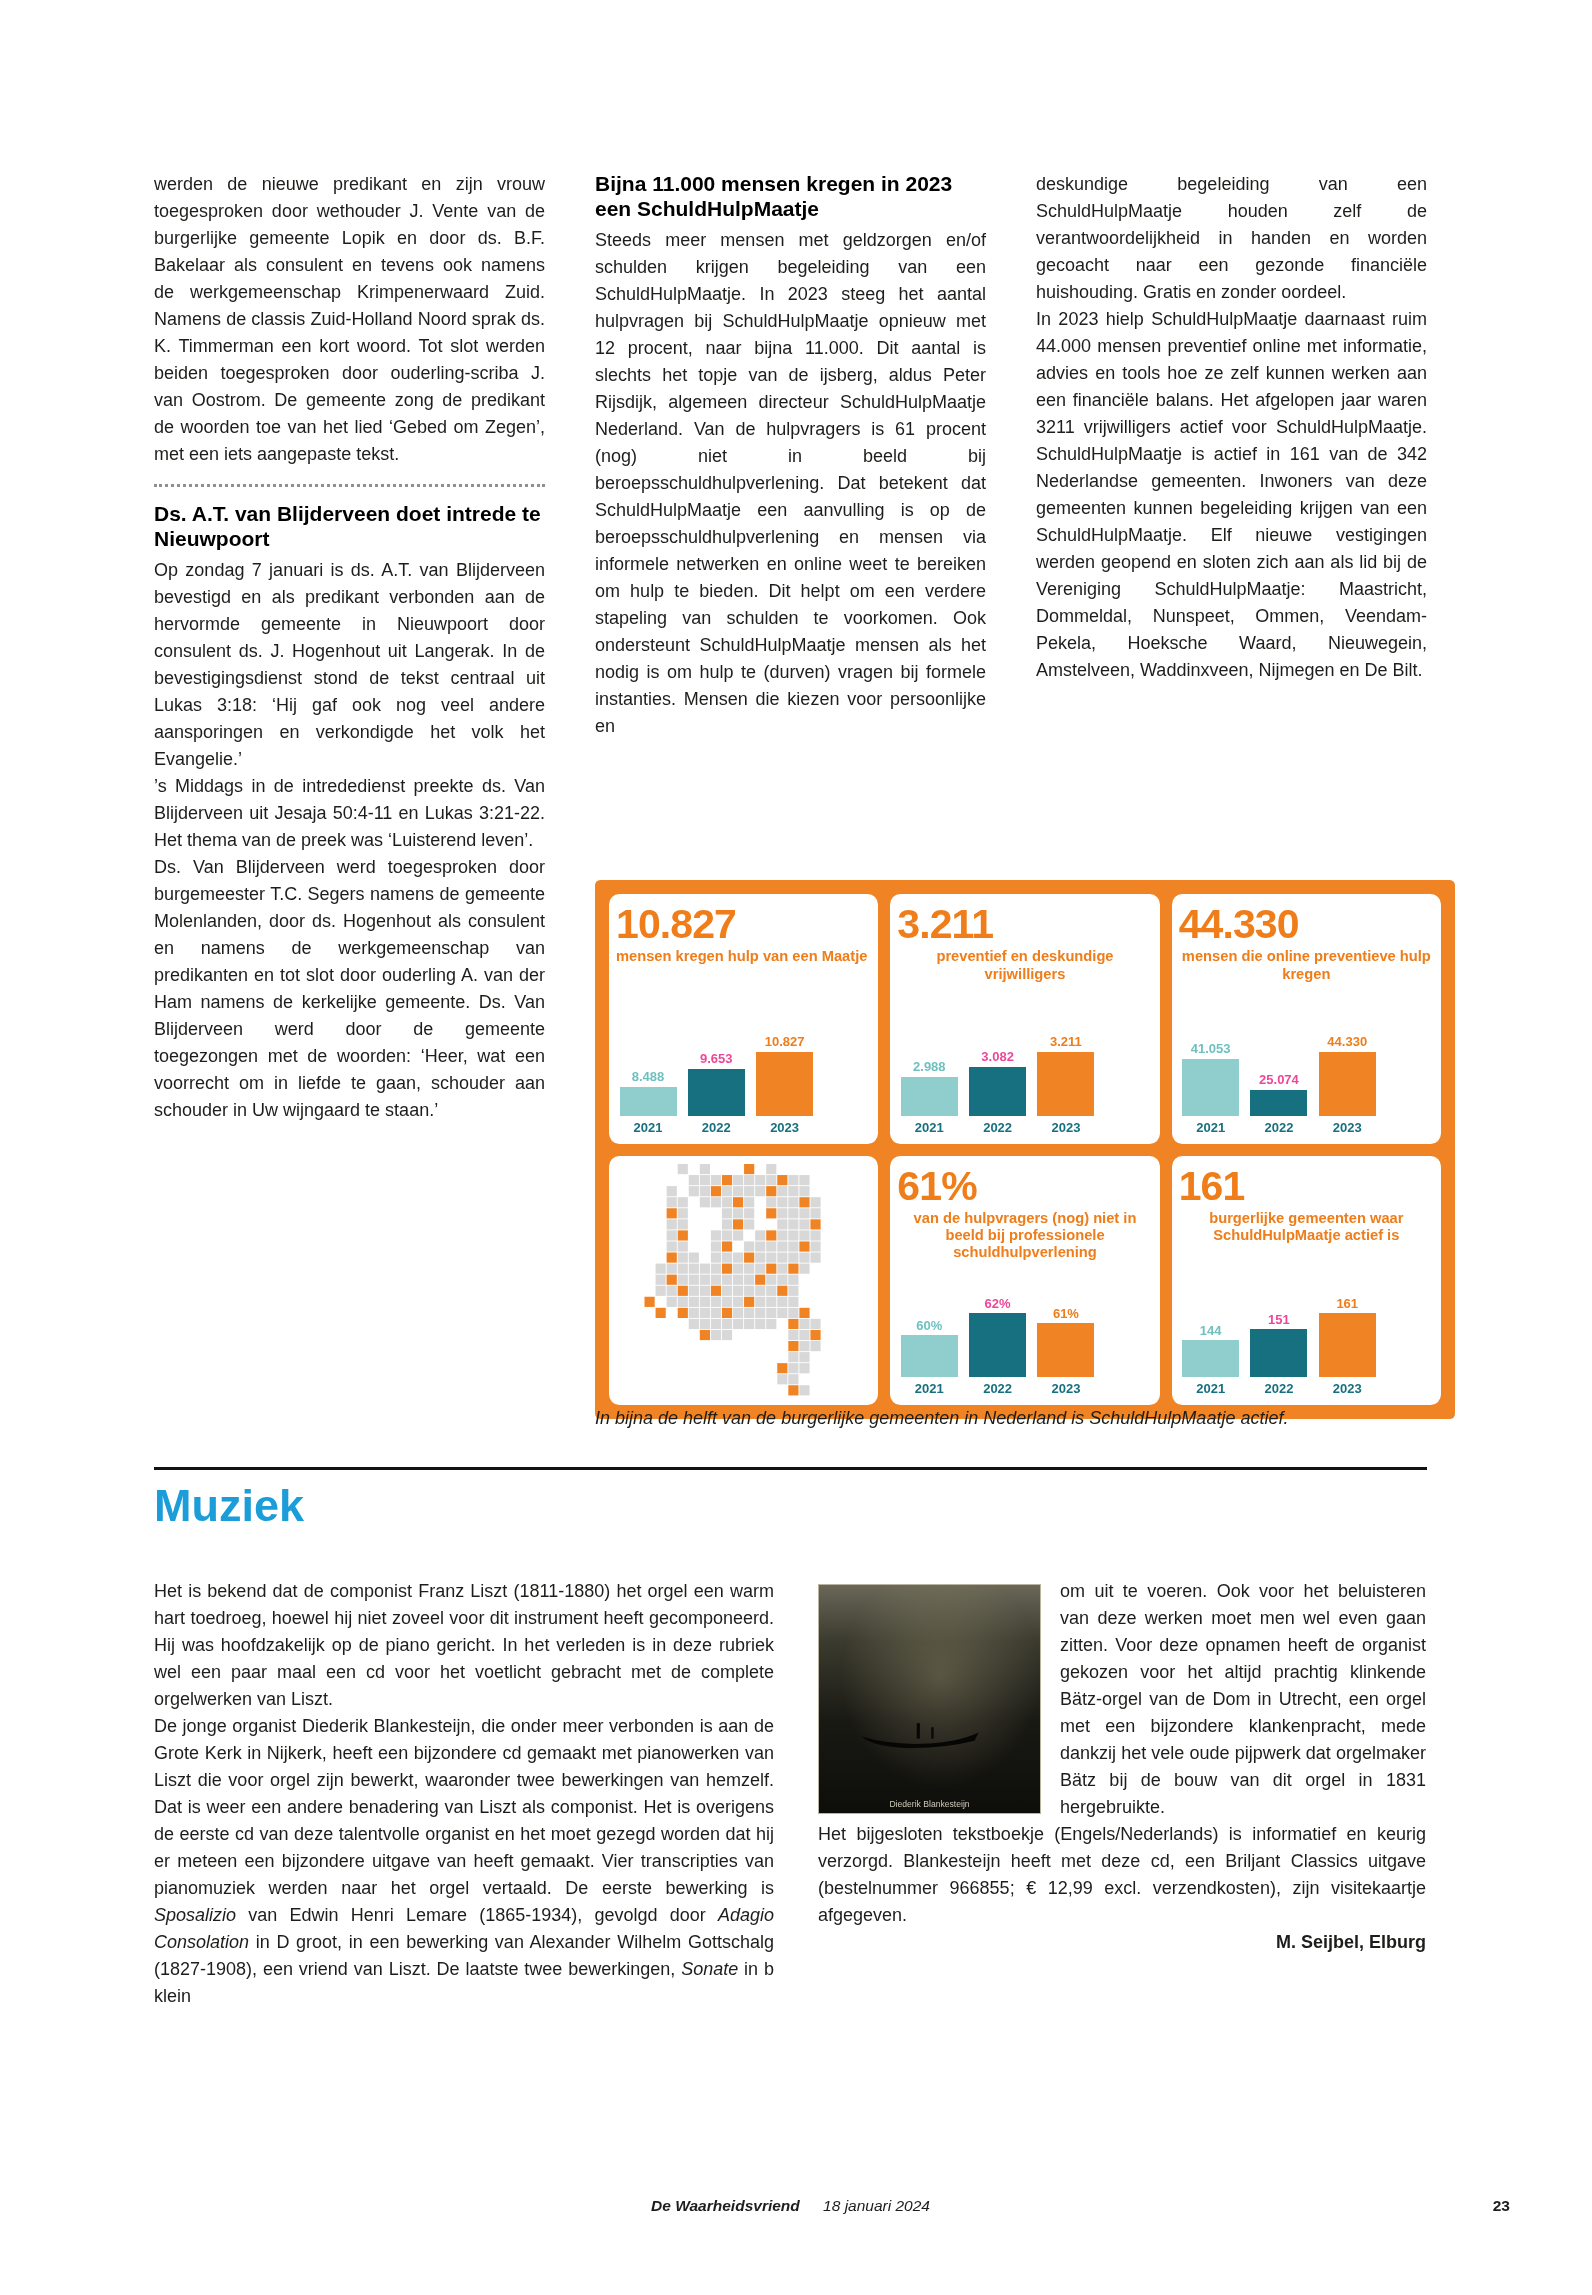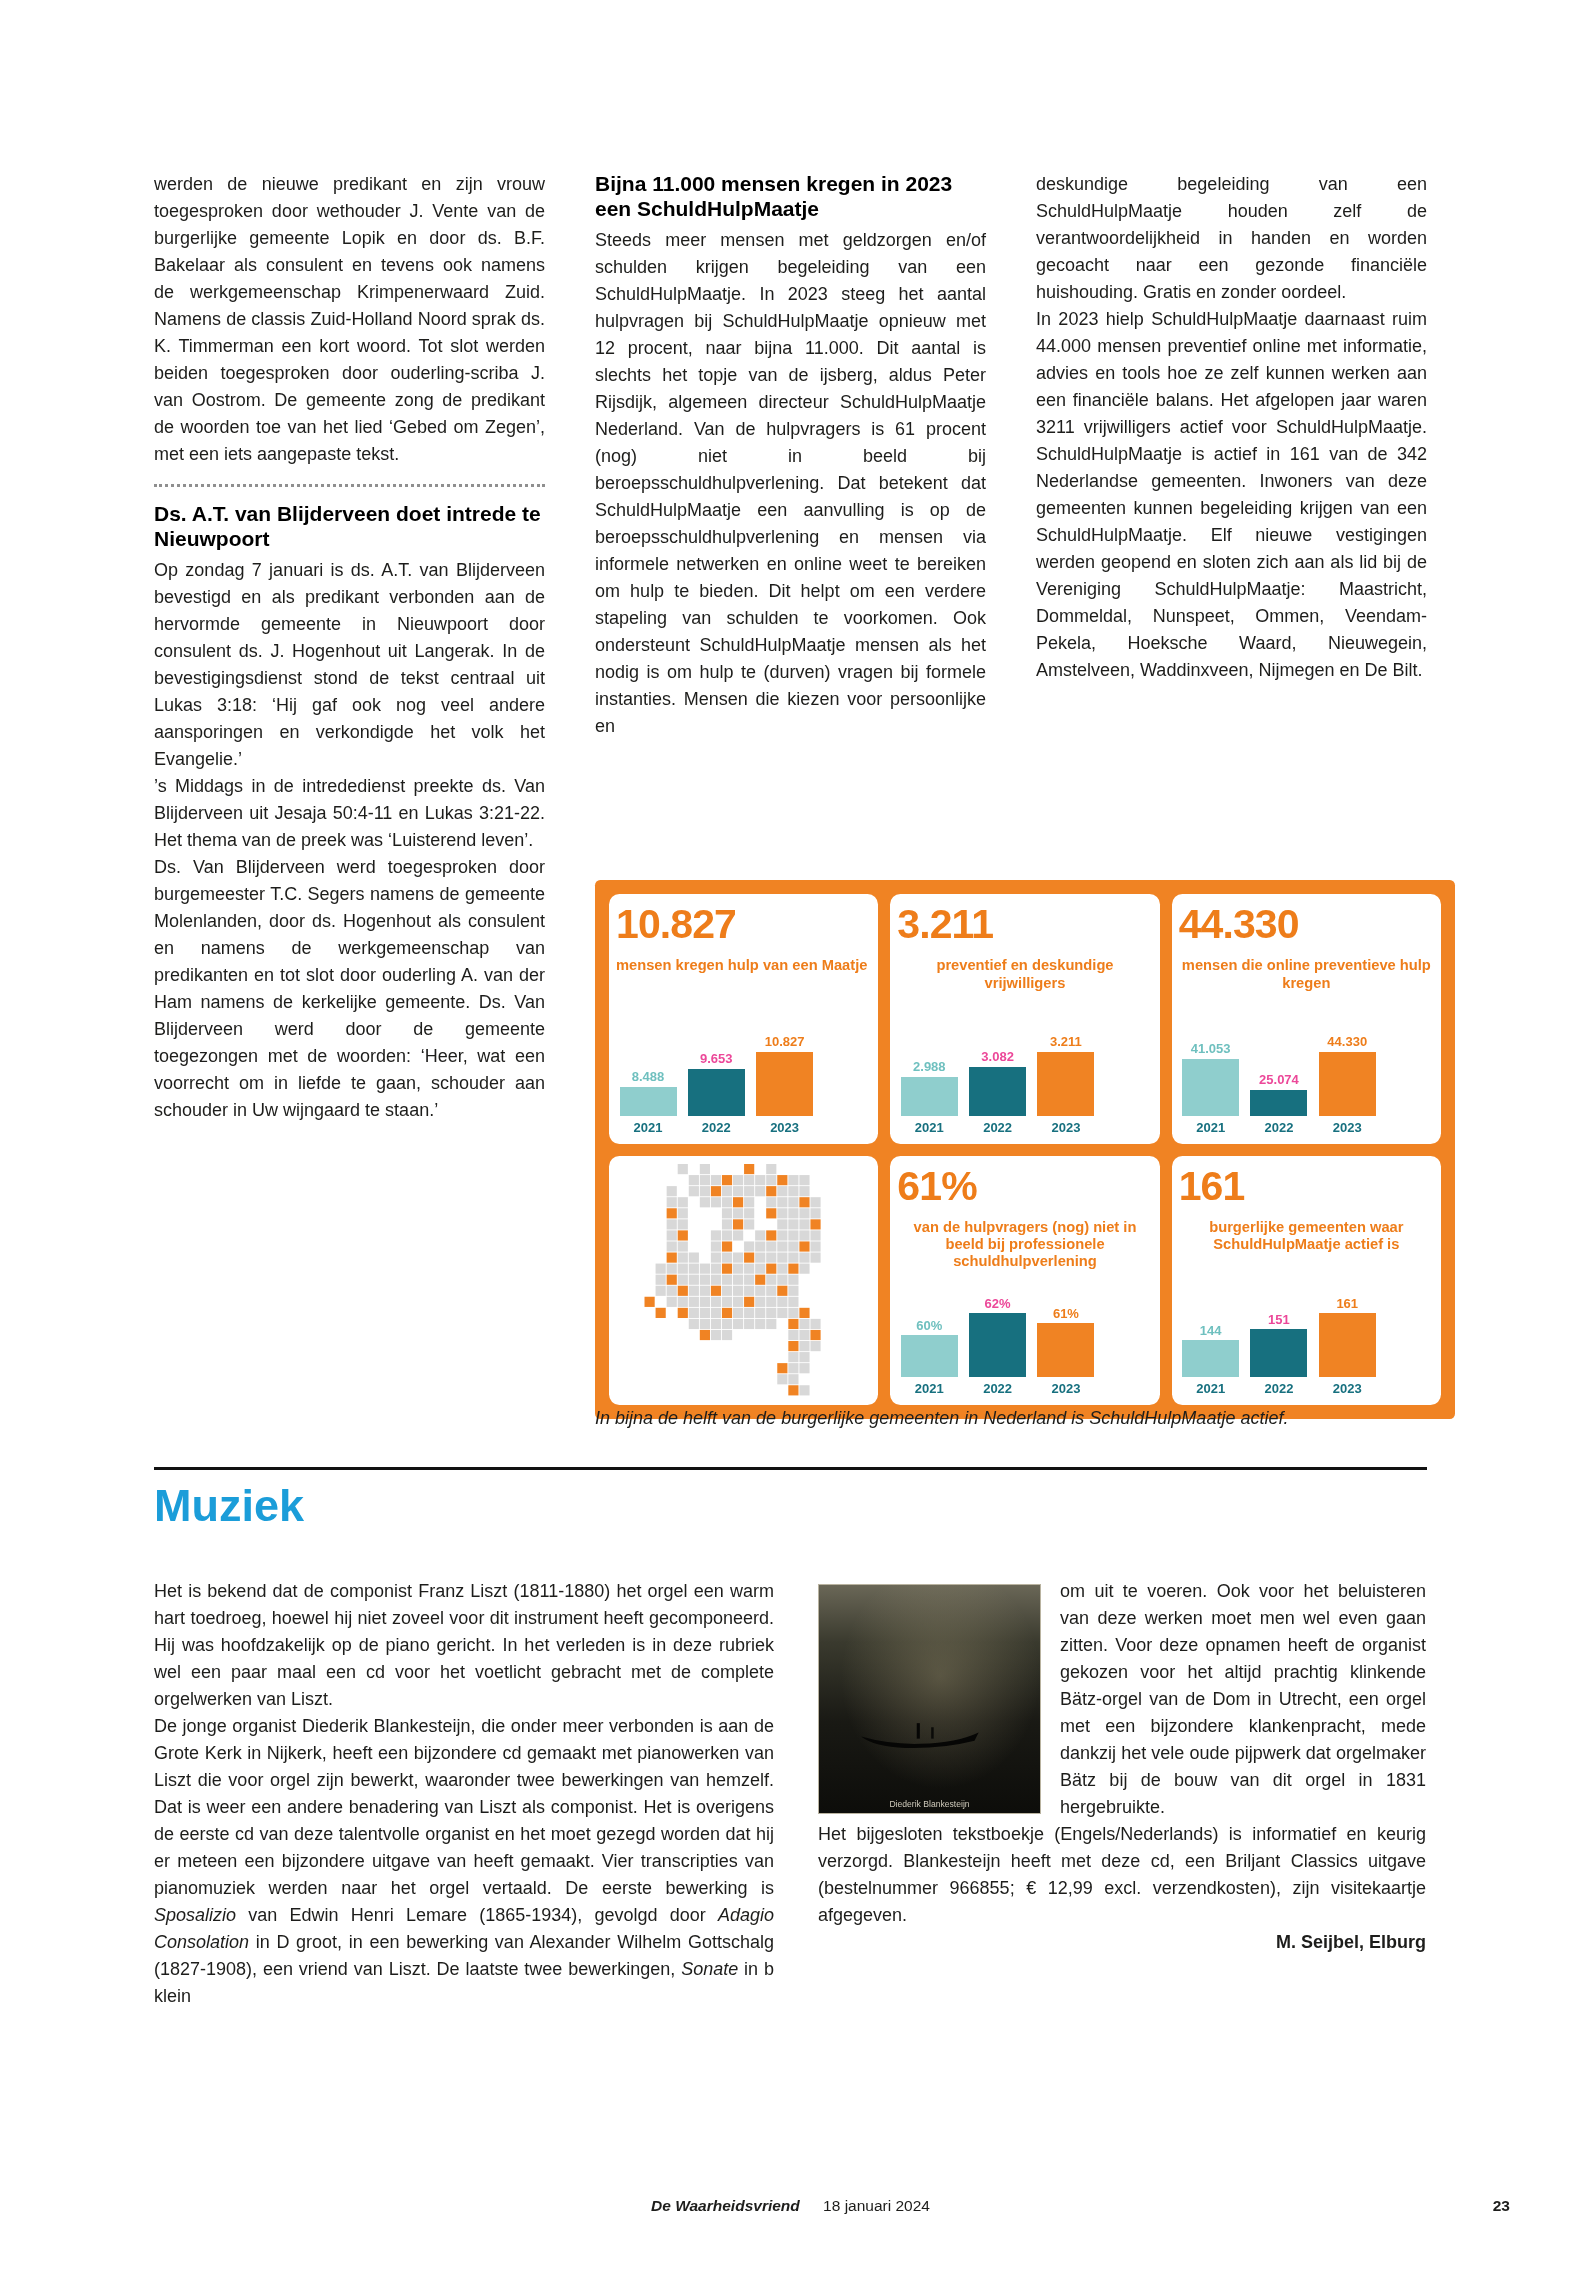--- a/index.html
+++ b/index.html
@@ -10,21 +10,21 @@
   .col{width:391px;}
   p.body{margin:0;font-size:18px;line-height:27px;text-align:justify;hyphens:auto;}
   h3.bluehead{color:#000000;font-size:21px;line-height:25px;font-weight:bold;margin:14px 0 6px 0;}
   .col h3.bluehead:first-child{margin-top:0;}
   hr.dotted-sep{border:0;border-top:3.5px dotted #8f8f8f;height:0;margin:15.5px 0 7px;}
 
   
   .infographic{position:absolute;left:595px;top:880px;width:832px;height:511px;background:#f08323;border-radius:5.2px;padding:14px;display:grid;grid-template-columns:repeat(3,1fr);grid-template-rows:1fr 1fr;gap:12px;}
   .tile{background:#ffffff;border-radius:10.4px;display:flex;flex-direction:column;align-items:flex-start;padding:10.4px 7px 8.6px;overflow:hidden;}
   .stat-number{font-size:41px;font-weight:bold;color:#ee7d1a;line-height:1;letter-spacing:-0.9px;}
-  .stat-label{font-size:14.7px;font-weight:bold;color:#ee7d1a;text-align:center;line-height:17.3px;margin-top:12px;}
+  .stat-label{font-size:14.7px;font-weight:bold;color:#ee7d1a;text-align:center;line-height:17.3px;margin-top:3px;}
   .bars{display:flex;gap:4.3px;margin-top:auto;align-items:flex-end;}
   .bar-col{display:flex;flex-direction:column;justify-content:flex-end;align-items:center;width:64px;}
   .bar-val{font-size:13px;font-weight:bold;margin-bottom:2.6px;white-space:nowrap;}
   .bar{width:57px;}
   .bar-year{font-size:13px;font-weight:bold;color:#17707f;margin-top:4.3px;}
   .c2021{color:#6fc0bf}.c2022{color:#ec4899}.c2023{color:#ee7d1a}
   .b2021{background:#8fcecd}.b2022{background:#17707f}.b2023{background:#f08323}
   .map-tile{padding:8.6px;}
   .map-tile svg{width:100%;height:100%;}
   .caption{position:absolute;left:595px;top:1408px;width:832px;font-size:18px;font-style:italic;color:#1d1d1b;}
@@ -47,21 +47,21 @@
   .brand{background:#ffffff;color:#c62828;font-size:7px;font-weight:bold;line-height:1.2;padding:1.7px 2.6px;border:0.9px solid #d8d2c2;text-align:center;max-width:48px;}
   .album-title{font-family:"Liberation Serif",serif;font-size:48px;line-height:1;color:#33302a;letter-spacing:4.3px;margin-top:3.5px;}
   .album-tracks{font-size:8.2px;color:#7a7464;margin-top:3.5px;line-height:1.3;}
   .album-art{position:relative;flex:1;background:radial-gradient(ellipse at 55% 40%, rgba(196,182,140,0.30), rgba(0,0,0,0) 58%),linear-gradient(180deg,#6a6757 0%,#3a3a2e 25%,#191914 60%,#0d0d0a 100%);}
   .boat{position:absolute;left:18%;bottom:28%;width:56%;}
   .album-credit{position:absolute;bottom:4.3px;width:100%;text-align:center;color:#cfcabb;font-size:8.6px;}
 
   
   .footer{position:absolute;left:154px;top:2197px;width:1273px;text-align:center;font-size:15.5px;color:#1d1d1b;}
   .footer .mag{font-weight:bold;font-style:italic;}
-  .footer .date{margin-left:19px;}
+  .footer .date{font-style:italic;margin-left:19px;}
   .pagenum{position:absolute;right:82px;top:2197px;font-size:15.5px;font-weight:bold;color:#1d1d1b;}
 </style>
 </head>
 <body>
 
 <div class="page">
 
   <div class="cols">
     <div class="col">
       <p class="body">werden de nieuwe predikant en zijn vrouw toegesproken door wethouder J. Vente van de burgerlijke gemeente Lopik en door ds. B.F. Bakelaar als consulent en tevens ook namens de werkgemeenschap Krimpenerwaard Zuid. Namens de classis Zuid-Holland Noord sprak ds. K. Timmerman een kort woord. Tot slot werden beiden toegesproken door ouderling-scriba J. van Oostrom. De gemeente zong de predikant de woorden toe van het lied ‘Gebed om Zegen’, met een iets aangepaste tekst.</p>

